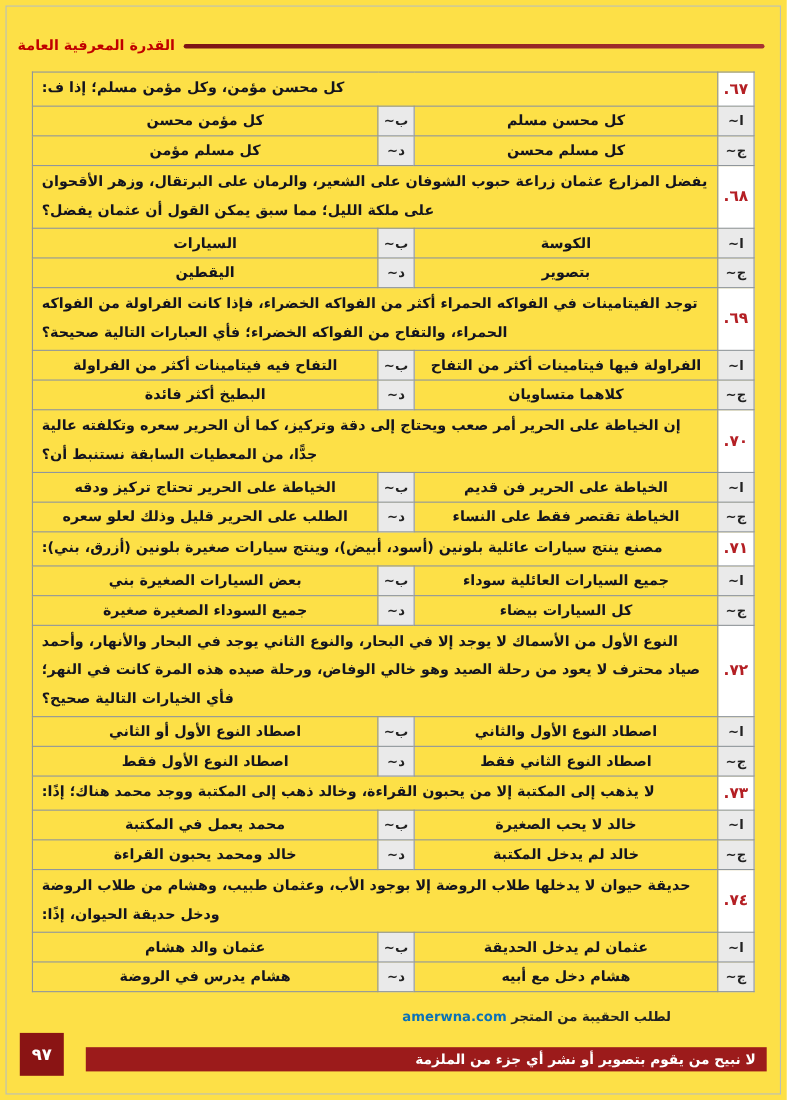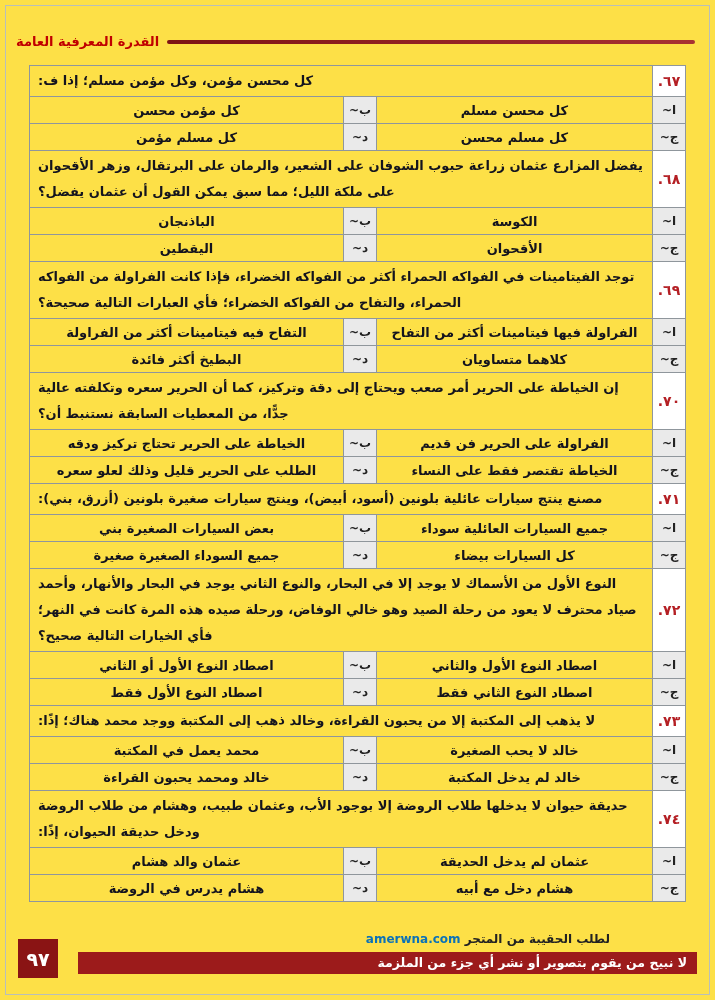--- a/index.html
+++ b/index.html
@@ -57,32 +57,32 @@
   }
   .opt-text {
     text-align: center; font-weight: bold; color: #14141e;
     font-size: 13px; padding: 2px 4px;
   }
 
   
   .footer { position: absolute; bottom: 26px; left: 0; right: 0; }
   .store-line {
     direction: rtl; text-align: right; padding-right: 105px;
-    font-size: 12px; font-weight: bold; color: #222; margin-bottom: 6px;
+    font-size: 12px; font-weight: bold; color: #222; margin-bottom: 21px;
   }
   .store-url { color: #0b72b8; text-decoration: none; }
   .footer-bottom { position: relative; height: 22px; }
   .copyright-bar {
     position: absolute; left: 78px; right: 18px; top: 0; height: 22px;
     background: #9c1b1b; color: #fff; font-weight: bold; font-size: 12.5px;
     direction: rtl; text-align: right; padding: 0 10px; line-height: 22px;
   }
   .page-number {
     position: absolute; left: 18px; top: -13px; width: 40px; height: 39px;
-    background: #8a1414; color: #fff; font-weight: bold; font-size: 19px;
+    background: #8a1414; color: #fff; font-weight: bold; font-size: 15px;
     display: flex; align-items: center; justify-content: center;
   }
 </style>
 </head>
 <body>
 
 <div class="page">
   <div class="frame"></div>
 
   <header class="header">
@@ -117,25 +117,25 @@
   </tr>
 
   <tr class="q-row">
     <td class="q-num">٦٨.</td>
     <td class="q-text" colspan="3">يفضل المزارع عثمان زراعة حبوب الشوفان على الشعير، والرمان على البرتقال، وزهر الأقحوان على ملكة الليل؛ مما سبق يمكن القول أن عثمان يفضل؟</td>
   </tr>
   <tr class="opt-row">
     <td class="opt-letter">ا~</td>
     <td class="opt-text">الكوسة</td>
     <td class="opt-letter">ب~</td>
-    <td class="opt-text">الباذنجان</td>
-  </tr>
-  <tr class="opt-row">
-    <td class="opt-letter">ج~</td>
-    <td class="opt-text">الأقحوان</td>
+    <td class="opt-text">السيارات</td>
+  </tr>
+  <tr class="opt-row">
+    <td class="opt-letter">ج~</td>
+    <td class="opt-text">بتصوير</td>
     <td class="opt-letter">د~</td>
     <td class="opt-text">اليقطين</td>
   </tr>
 
   <tr class="q-row">
     <td class="q-num">٦٩.</td>
     <td class="q-text" colspan="3">توجد الفيتامينات في الفواكه الحمراء أكثر من الفواكه الخضراء، فإذا كانت الفراولة من الفواكه الحمراء، والتفاح من الفواكه الخضراء؛ فأي العبارات التالية صحيحة؟</td>
   </tr>
   <tr class="opt-row">
     <td class="opt-letter">ا~</td>
@@ -149,21 +149,21 @@
     <td class="opt-letter">د~</td>
     <td class="opt-text">البطيخ أكثر فائدة</td>
   </tr>
 
   <tr class="q-row">
     <td class="q-num">٧٠.</td>
     <td class="q-text" colspan="3">إن الخياطة على الحرير أمر صعب ويحتاج إلى دقة وتركيز، كما أن الحرير سعره وتكلفته عالية جدًّا، من المعطيات السابقة نستنبط أن؟</td>
   </tr>
   <tr class="opt-row">
     <td class="opt-letter">ا~</td>
-    <td class="opt-text">الفراولة على الحرير فن قديم</td>
+    <td class="opt-text">الخياطة على الحرير فن قديم</td>
     <td class="opt-letter">ب~</td>
     <td class="opt-text">الخياطة على الحرير تحتاج تركيز ودقه</td>
   </tr>
   <tr class="opt-row">
     <td class="opt-letter">ج~</td>
     <td class="opt-text">الخياطة تقتصر فقط على النساء</td>
     <td class="opt-letter">د~</td>
     <td class="opt-text">الطلب على الحرير قليل وذلك لعلو سعره</td>
   </tr>
 

